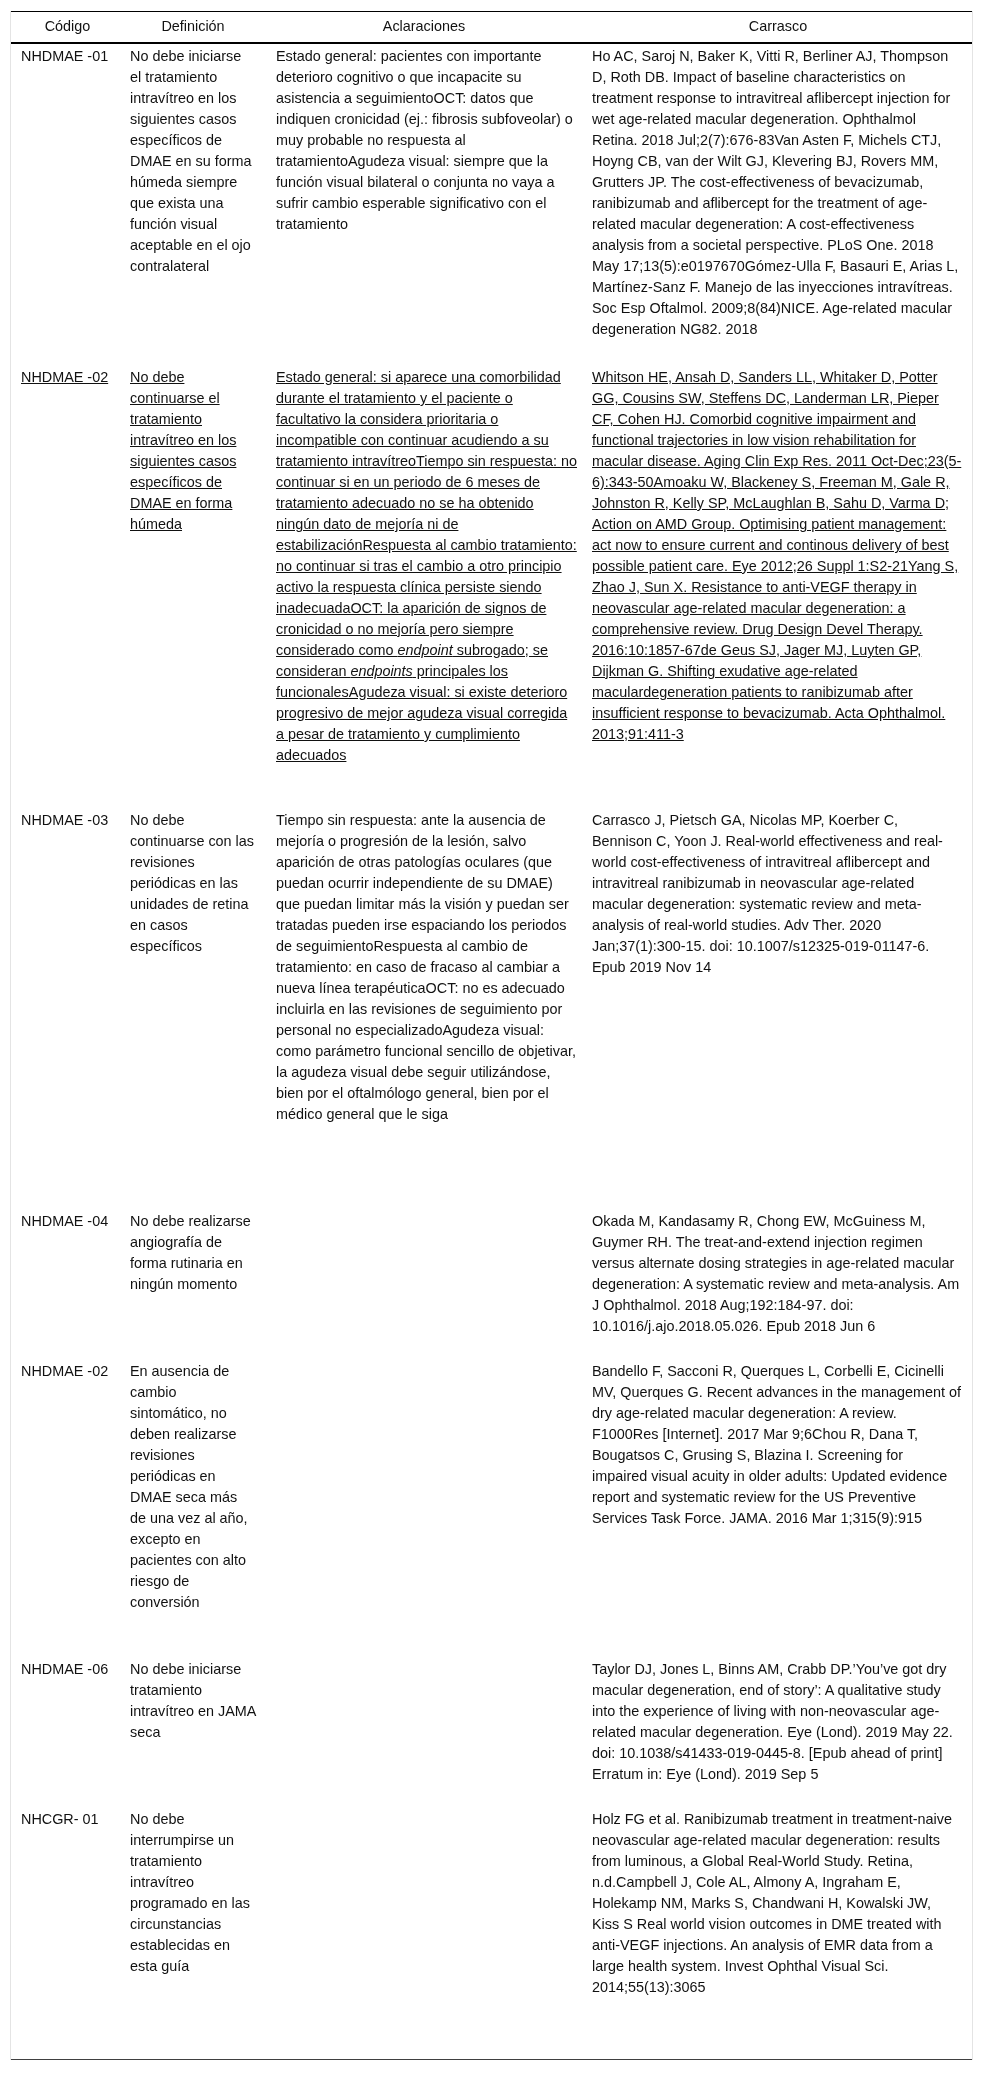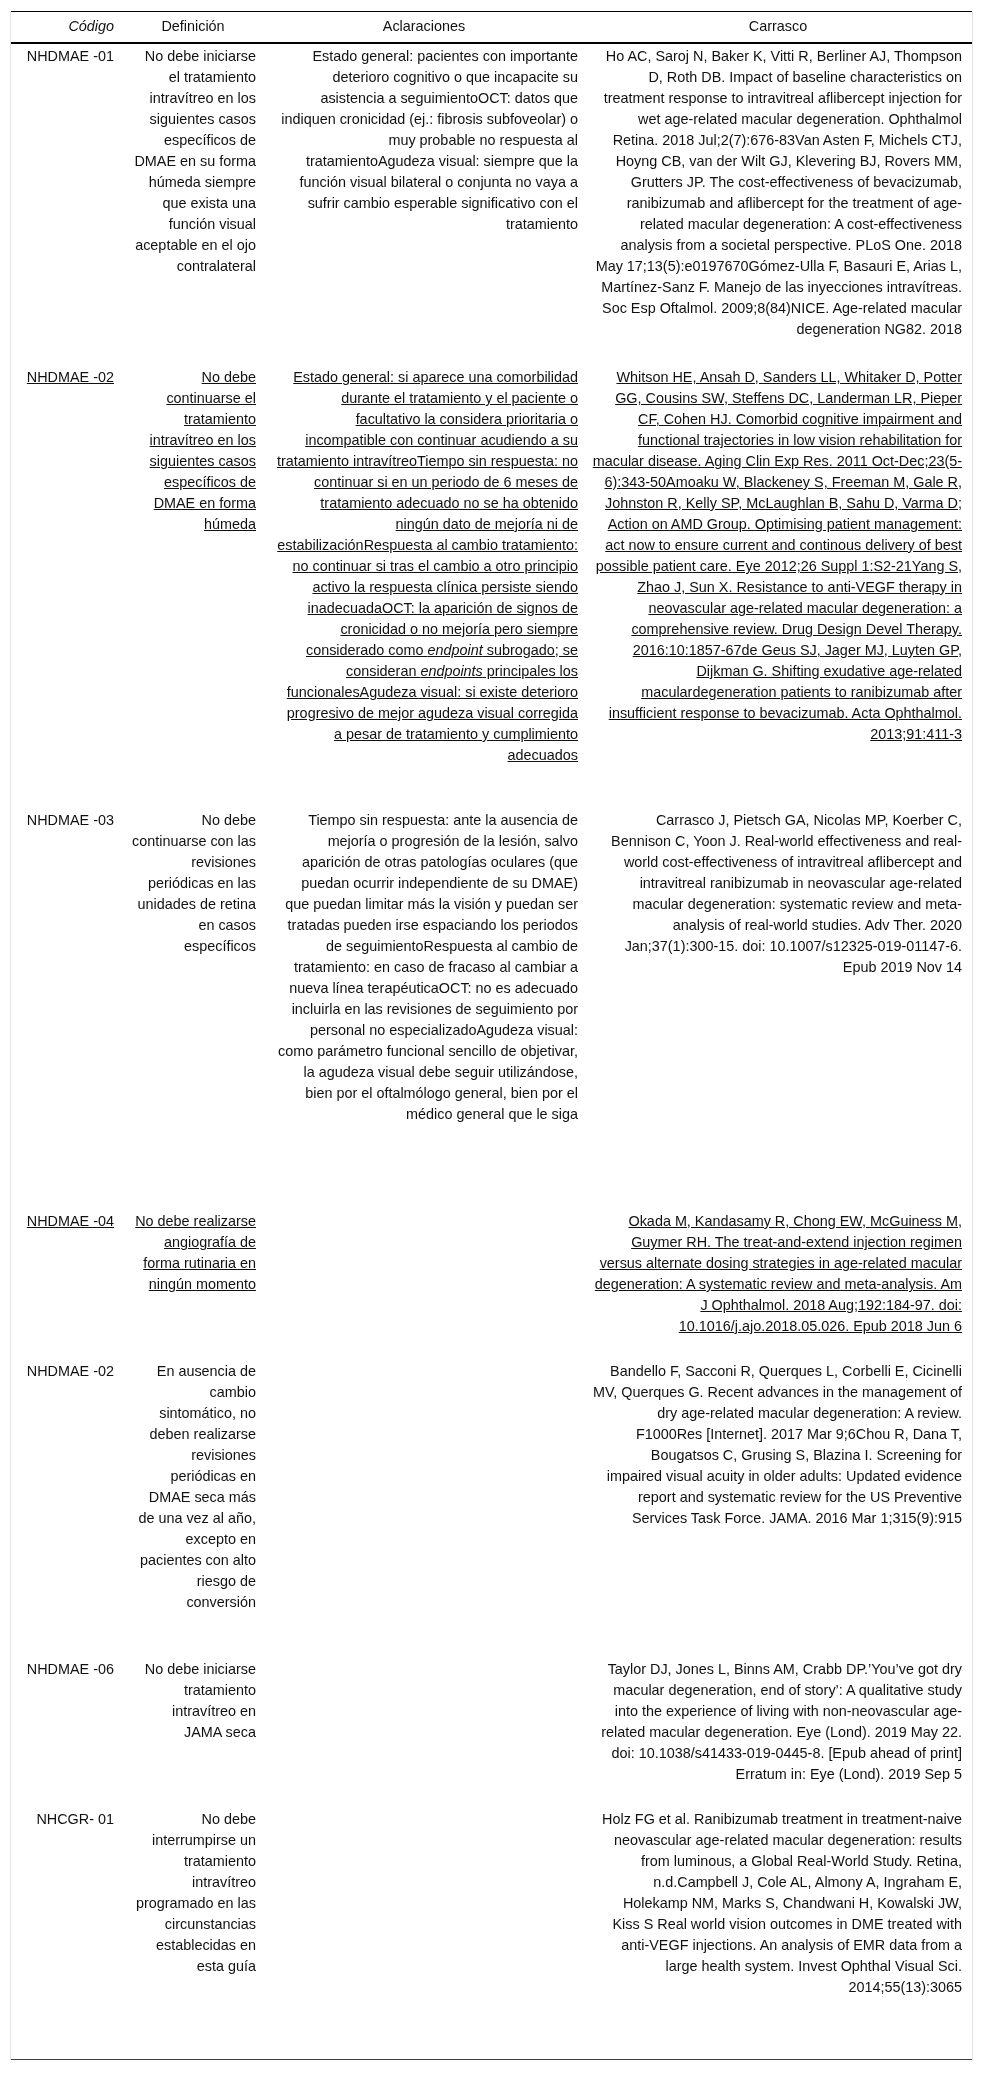--- a/index.html
+++ b/index.html
@@ -35,34 +35,34 @@
     col.c-evi  { width: 388px; }
     thead th {
       font-weight: normal;
       border-top: 1px solid #000;
       border-bottom: 2px solid #000;
       padding: 3px 8px 4px 8px;
       height: 23px;
       vertical-align: middle;
       text-align: center;
     }
-    thead th.h-code { text-align: right; padding-left: 10px; font-style: italic; }
+    thead th.h-code { text-align: center; padding-left: 10px; }
     tbody td {
       vertical-align: top;
       padding: 2px 8px 1px 8px;
-      text-align: right;
+      text-align: left;
     }
     tbody td.code { padding-left: 10px; }
     tbody td.acl { padding-left: 12px; padding-right: 6px; margin-top: 12px; }
     tbody td.evi { padding-left: 8px; padding-right: 10px; }
     tbody tr:last-child td { border-bottom: 1px solid #404040; padding-bottom: 0; }
     tbody tr.r1 td { height: 318px; }
     tbody tr.r2 td { height: 440px; text-decoration: underline; }
     tbody tr.r3 td { height: 398px; }
-    tbody tr.r4 td { height: 147px; text-decoration: underline; }
+    tbody tr.r4 td { height: 147px; }
     tbody tr.r5 td { height: 295px; }
     tbody tr.r6 td { height: 147px; }
     tbody tr.r7 td { height: 250px; }
     em { font-style: italic; }
   </style>
 </head>
 <body>
 
 <div class="table-wrap">
   <table>

